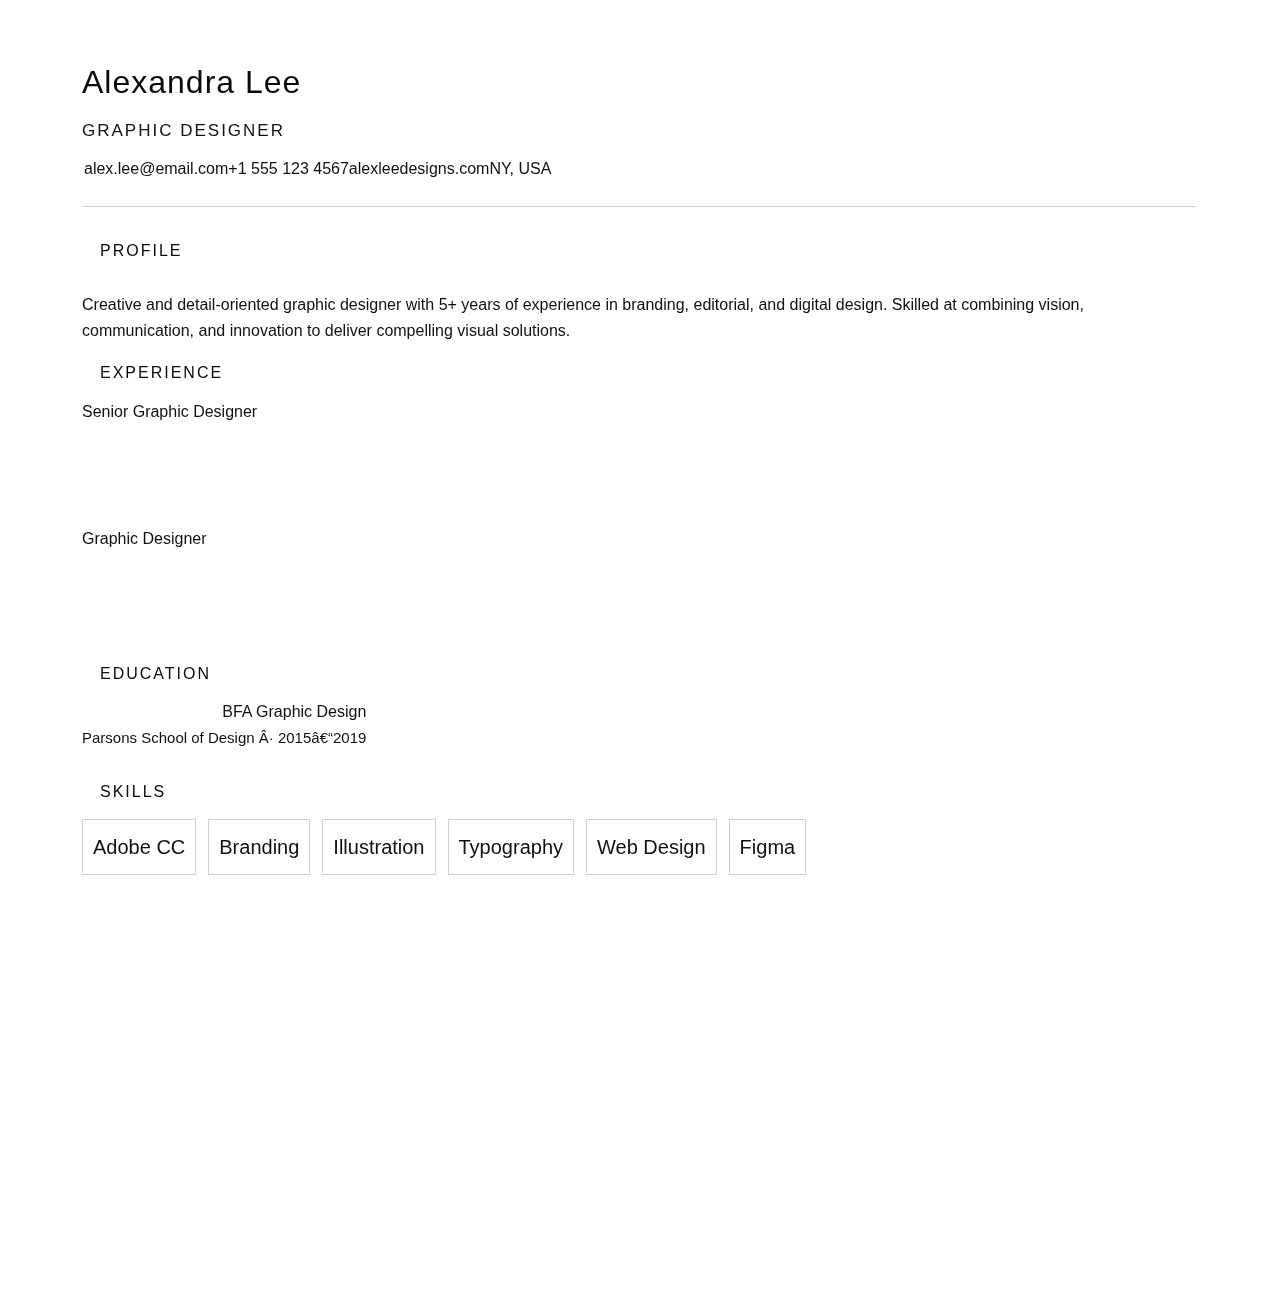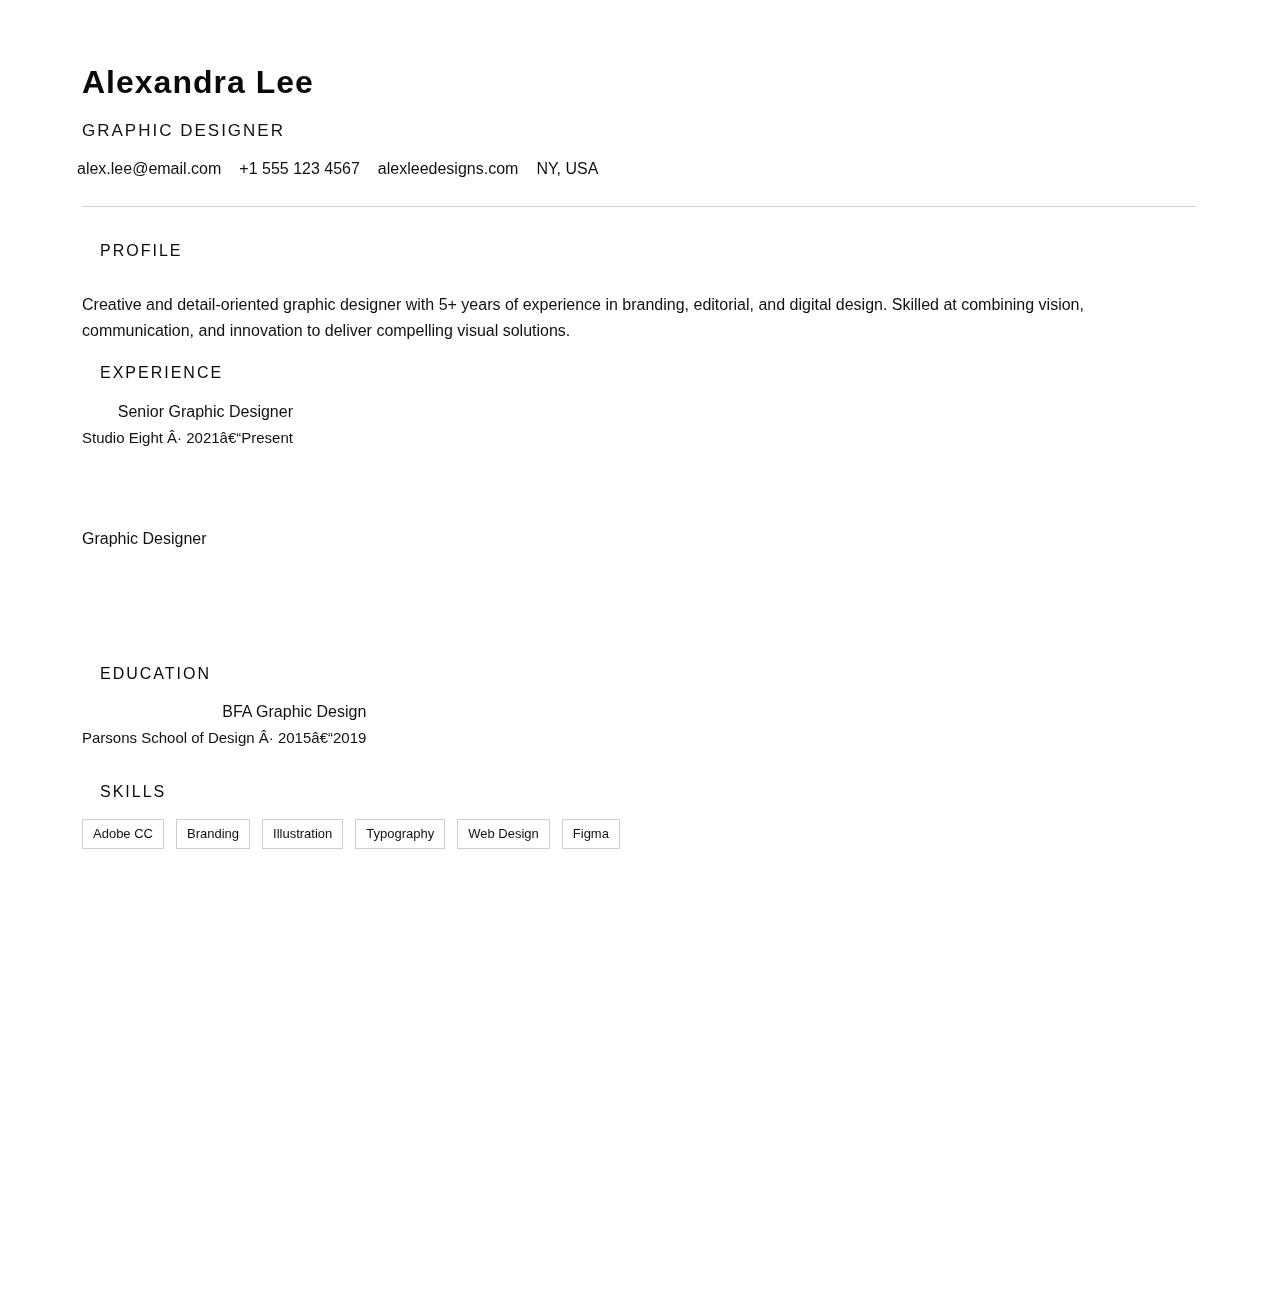--- a/index.html
+++ b/index.html
@@ -1,30 +1,30 @@
 <!DOCTYPE html>
 <html><head>
 <meta charset="utf-8">
 <style>
   html, body { margin: 0; padding: 0; background: #ffffff; }
   body { width: 1278px; height: 1300px; font-family: "Liberation Sans", sans-serif; color: #111; }
   .page { position: relative; padding: 0 82px; }
-  .name { position: absolute; left: 82px; top: 64px; font-size: 32px; font-weight: bold; letter-spacing: 1px; color: #0a0a0a; margin: 0; }
+  .name { position: absolute; left: 82px; top: 64px; font-size: 32px; font-weight: normal; letter-spacing: 1px; color: #0a0a0a; margin: 0; }
   .title { position: absolute; left: 82px; top: 121px; font-size: 17px; letter-spacing: 2px; color: #111; }
-  .contact { position: absolute; left: 77px; top: 160px; font-size: 16px; color: #111; display: flex; gap: 18px; }
+  .contact { position: absolute; left: 84px; top: 160px; font-size: 16px; color: #111; display: flex; }
   .divider { position: absolute; left: 82px; top: 206px; width: 1114px; height: 1px; background: #d0d0d0; }
   .section-head { position: absolute; left: 100px; font-size: 16px; font-weight: normal; letter-spacing: 2px; color: #0a0a0a; }
   .profile-text { position: absolute; left: 82px; top: 292px; width: 1060px; font-size: 16px; line-height: 26px; color: #111; }
   .job { position: absolute; left: 82px; }
   .job-title { font-size: 16px; color: #111; text-align: right; }
   .job-meta { font-size: 15px; color: #111; margin-top: 8px; }
   .job-bullets { margin: 10px 0 0 0; padding-left: 18px; font-size: 16px; line-height: 26px; }
   .job-bullets li { margin: 0; }
   .skills { position: absolute; left: 82px; top: 819px; display: flex; gap: 12px; }
-  .skill { border: 1px solid #cfcfcf; padding: 5px 10px; font-size: 13px; color: #111; height: 18px; line-height: 18px; }
+  .skill { border: 1px solid #cfcfcf; padding: 18px 10px; font-size: 20px; color: #111; height: 18px; line-height: 18px; }
 </style>
 </head>
 <body>
 
 <div class="page">
   <h1 class="name">Alexandra Lee</h1>
   <div class="title">GRAPHIC DESIGNER</div>
   <div class="contact">
     <span>alex.lee@email.com</span>
     <span>+1 555 123 4567</span>
@@ -33,21 +33,20 @@
   </div>
   <div class="divider"></div>
 
   <div class="section-head" style="top:242px">PROFILE</div>
   <div class="profile-text">Creative and detail-oriented graphic designer with 5+ years of experience in branding, editorial, and digital design. Skilled at combining vision, communication, and innovation to deliver compelling visual solutions.</div>
 
   <div class="section-head" style="top:364px">EXPERIENCE</div>
 
   <div class="job" style="top:403px">
     <div class="job-title">Senior Graphic Designer</div>
-    <div class="job-meta">Studio Eight Â· 2021â€“Present</div>
   </div>
 
   <div class="job" style="top:530px">
     <div class="job-title">Graphic Designer</div>
   </div>
 
   <div class="section-head" style="top:665px">EDUCATION</div>
   <div class="job" style="top:703px">
     <div class="job-title">BFA Graphic Design</div>
     <div class="job-meta">Parsons School of Design Â· 2015â€“2019</div>

